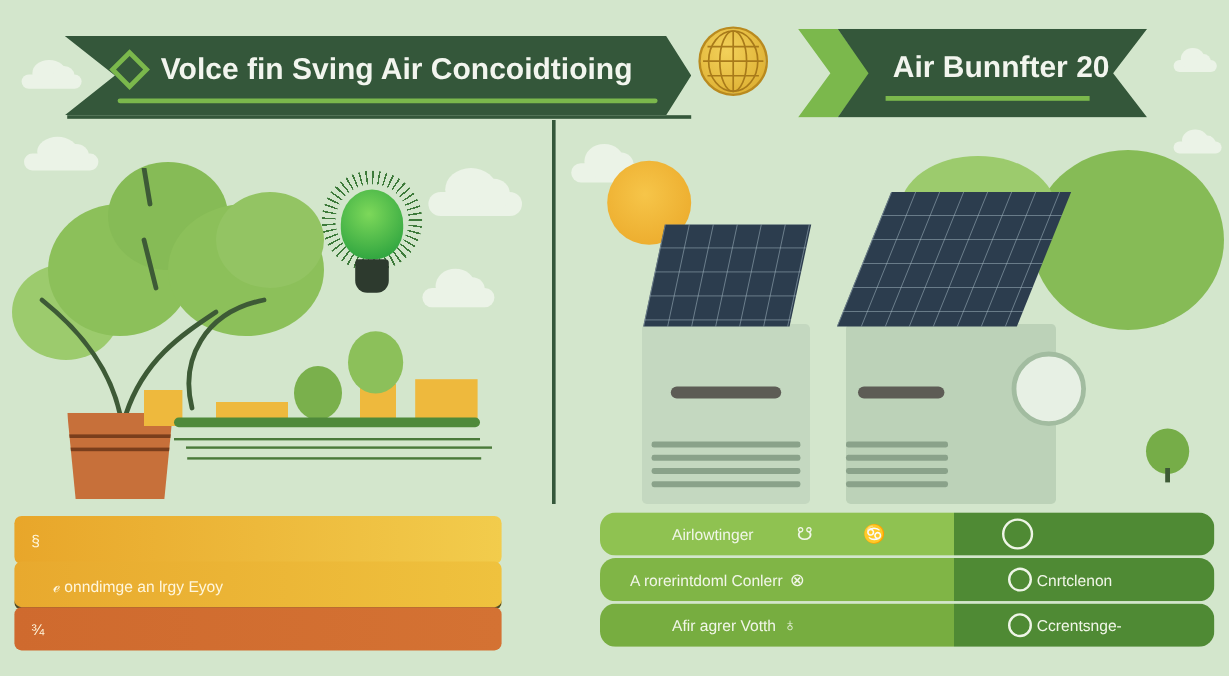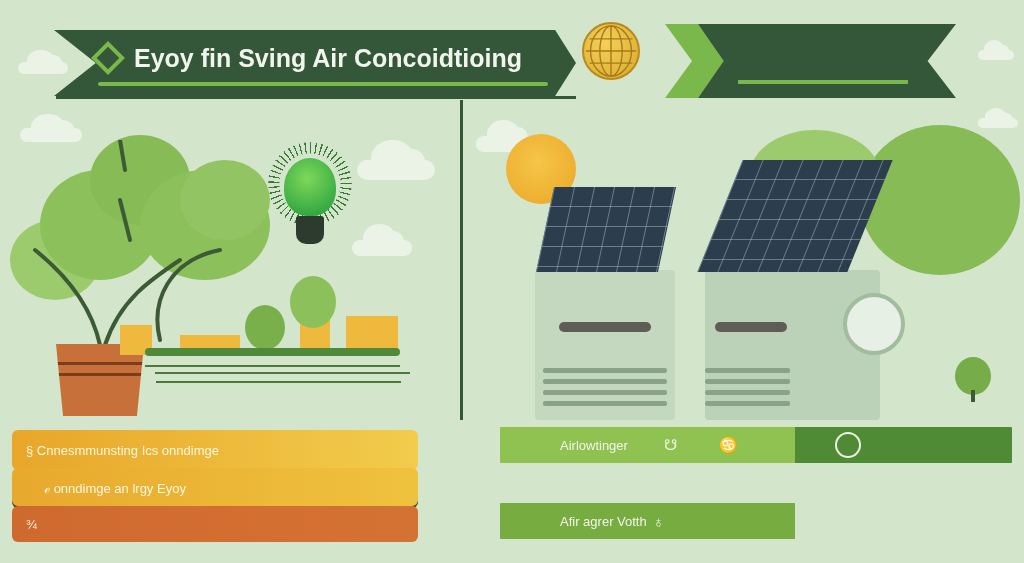--- a/index.html
+++ b/index.html
@@ -78,21 +78,21 @@
     position: absolute; left: 0; width: 406px; border-radius: 6px;
     color: #fff6dc; font-size: 13px; padding-left: 14px; display: flex; align-items: center;
   }
   .row-l.r1 { top: 0; height: 40px; background: linear-gradient(90deg, #e8a62a, #f2cc4c); }
   .row-l.r2 { top: 38px; height: 40px; background: linear-gradient(90deg, #e8a92e, #efc23e); padding-left: 32px; box-shadow: 0 -2px 0 #4a4a2a inset; }
   .row-l.r3 { top: 76px; height: 36px; background: linear-gradient(90deg, #cf6a2e, #d47233); }
 
   .panel-right { left: 500px; top: 427px; width: 512px; height: 112px; }
   .row-r {
     position: absolute; left: 0; width: 512px; height: 36px;
-    border-radius: 1px; display: flex; overflow: hidden;
+    border-radius: 13px; display: flex; overflow: hidden;
   }
   .row-r .cell-a {
     width: 295px; height: 100%; display: flex; align-items: center;
     color: #f1f6e8; font-size: 13px;
   }
   .row-r .cell-b {
     flex: 1; height: 100%; display: flex; align-items: center;
     color: #f1f6e8; font-size: 13px; background: #4f8a34;
   }
   .row-r.r1 { top: 0; }
@@ -137,40 +137,41 @@
     background-size: 20px 20px; }
   .vent { background: #8aa28a; height: 5px; border-radius: 2px; }
   .display-slot { background: #5d5c55; border-radius: 8px; height: 10px; }
   .fan { border-radius: 50%; background: #e7f0e4; border: 4px solid #a2bca0; }
 </style>
 </head>
 <body>
 
 <div class="abs banner-left">
   <span class="diamond"></span>
-  <span class="title">Eyoy fin Sving Air Concoidtioing</span>
+  <span class="title">Volce fin Sving Air Concoidtioing</span>
   <span class="underline"></span>
 </div>
 <div class="abs top-line"></div>
 
 <div class="abs globe">
   <svg viewBox="0 0 58 58">
     <g fill="none" stroke="#a87a1a" stroke-width="1.5">
       <ellipse cx="29" cy="29" rx="12" ry="27"></ellipse>
       <line x1="29" y1="2" x2="29" y2="56"></line>
       <line x1="2" y1="29" x2="56" y2="29"></line>
       <line x1="6" y1="16" x2="52" y2="16"></line>
       <line x1="6" y1="42" x2="52" y2="42"></line>
       <ellipse cx="29" cy="29" rx="22" ry="27"></ellipse>
     </g>
   </svg>
 </div>
 
 <div class="abs chevron-light"></div>
 <div class="abs banner-right">
+  <span class="title">Air Bunnfter 20</span>
   <span class="underline"></span>
 </div>
 
 <div class="abs cloud" style="left:18px;top:62px;width:50px;height:12px;"></div>
 <div class="abs cloud" style="left:20px;top:128px;width:62px;height:14px;"></div>
 <div class="abs cloud" style="left:357px;top:160px;width:78px;height:20px;"></div>
 <div class="abs cloud" style="left:352px;top:240px;width:60px;height:16px;"></div>
 <div class="abs cloud" style="left:476px;top:136px;width:60px;height:16px;"></div>
 <div class="abs cloud" style="left:978px;top:118px;width:40px;height:10px;"></div>
 <div class="abs cloud" style="left:978px;top:50px;width:36px;height:10px;"></div>
@@ -232,21 +233,20 @@
   <div class="vent" style="margin:6px 90px 0 0;"></div>
 </div>
 <div class="abs solar" style="left:720px;top:160px;width:150px;height:112px;transform:skewX(-22deg);"></div>
 <div class="abs fan" style="left:843px;top:293px;width:62px;height:62px;"></div>
 <div class="abs tree-blob" style="left:955px;top:357px;width:36px;height:38px;background:#76ad48;"></div>
 <div class="abs" style="left:971px;top:390px;width:4px;height:12px;background:#3d5a36;"></div>
 
 <div class="abs panel-left">
   <div class="row-l r1">
     <span>§</span>&nbsp;
-    <span>Cnnesmmunsting Ics onndimge</span>
   </div>
   <div class="row-l r2">
     <span>ℯ</span>&nbsp;
     <span>onndimge an lrgy Eyoy</span>
   </div>
   <div class="row-l r3">
     <span>¾</span>&nbsp;
   </div>
 </div>
 
@@ -255,19 +255,33 @@
     <div class="cell-a">
       <span>Airlowtinger</span>
       <span class="icon-glyph">☋</span>
       <span class="icon-glyph">♋</span>
     </div>
     <div class="cell-b">
       <span class="ring-icon" style="width:26px;height:26px;"></span>
       <span></span>
     </div>
   </div>
+  <div class="row-r r2">
+    <div class="cell-a">
+      <span>A rorerintdoml Conlerr</span>
+      <span class="icon-glyph">⊗</span>
+    </div>
+    <div class="cell-b">
+      <span class="ring-icon"></span>
+      <span>Cnrtclenon</span>
+    </div>
+  </div>
   <div class="row-r r3">
     <div class="cell-a">
       <span>Afir agrer Votth</span>
       <span class="icon-glyph">♁</span>
     </div>
+    <div class="cell-b">
+      <span class="ring-icon"></span>
+      <span>Ccrentsnge-</span>
+    </div>
   </div>
 </div>
 
 </body></html>

